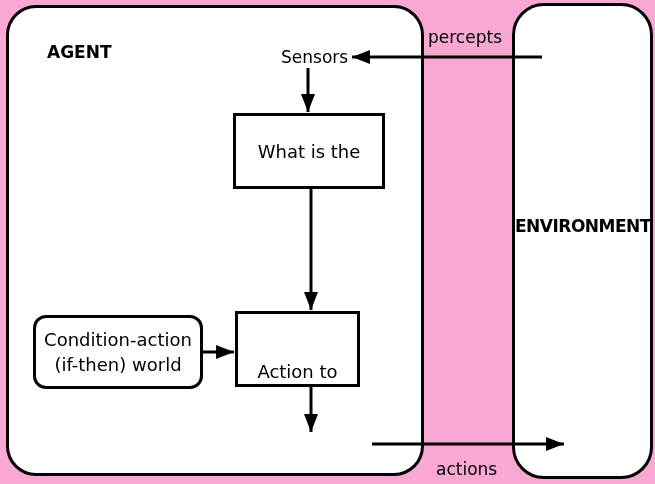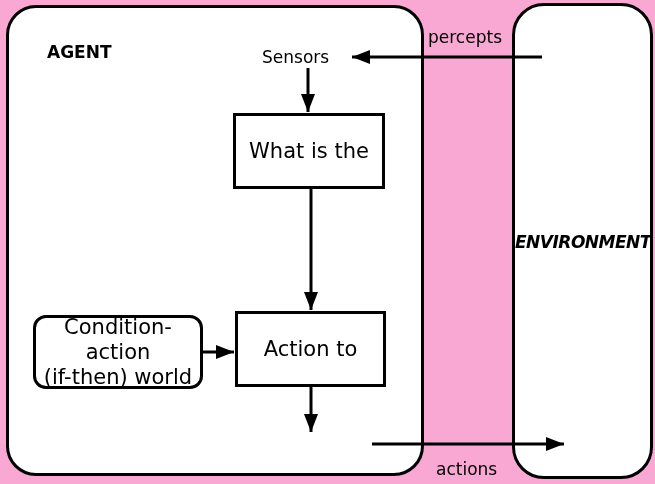--- a/index.html
+++ b/index.html
@@ -35,48 +35,48 @@
   .node-box {
     position: absolute;
     background: #ffffff;
     border: 3px solid #000000;
     box-sizing: border-box;
     display: flex;
     flex-direction: column;
     align-items: center;
     justify-content: center;
     text-align: center;
-    font-size: 21px;
+    font-size: 18px;
     line-height: 25px;
   }
   .what-box {
     left: 233px; top: 113px;
     width: 152px; height: 76px;
   }
   .action-box {
     left: 235px; top: 311px;
-    width: 151px; height: 76px;
+    width: 125px; height: 76px; justify-content: flex-end;
   }
   .rules-box {
     left: 33px; top: 315px;
     width: 170px; height: 74px;
     border-radius: 13px;
   }
   .label {
     position: absolute;
     font-size: 17px;
     line-height: 20px;
     white-space: nowrap;
   }
   .label.bold {
     font-weight: bold;
   }
   .agent-label  { left: 47px;  top: 42px; }
-  .env-label    { left: 515px; top: 232px; letter-spacing: -0.5px; font-style: italic; }
-  .sensors-label   { left: 262px; top: 47px; }
+  .env-label    { left: 515px; top: 216px; letter-spacing: -0.5px; }
+  .sensors-label   { left: 281px; top: 47px; }
   .percepts-label  { left: 428px; top: 27px; }
   .actuators-label { left: 279px; top: 435px; }
   .actions-label   { left: 436px; top: 419px; margin-top: 40px; }
   .arrow-layer {
     position: absolute;
     left: 0; top: 0;
     width: 655px; height: 484px;
     pointer-events: none;
   }
   .arrow-layer line {

